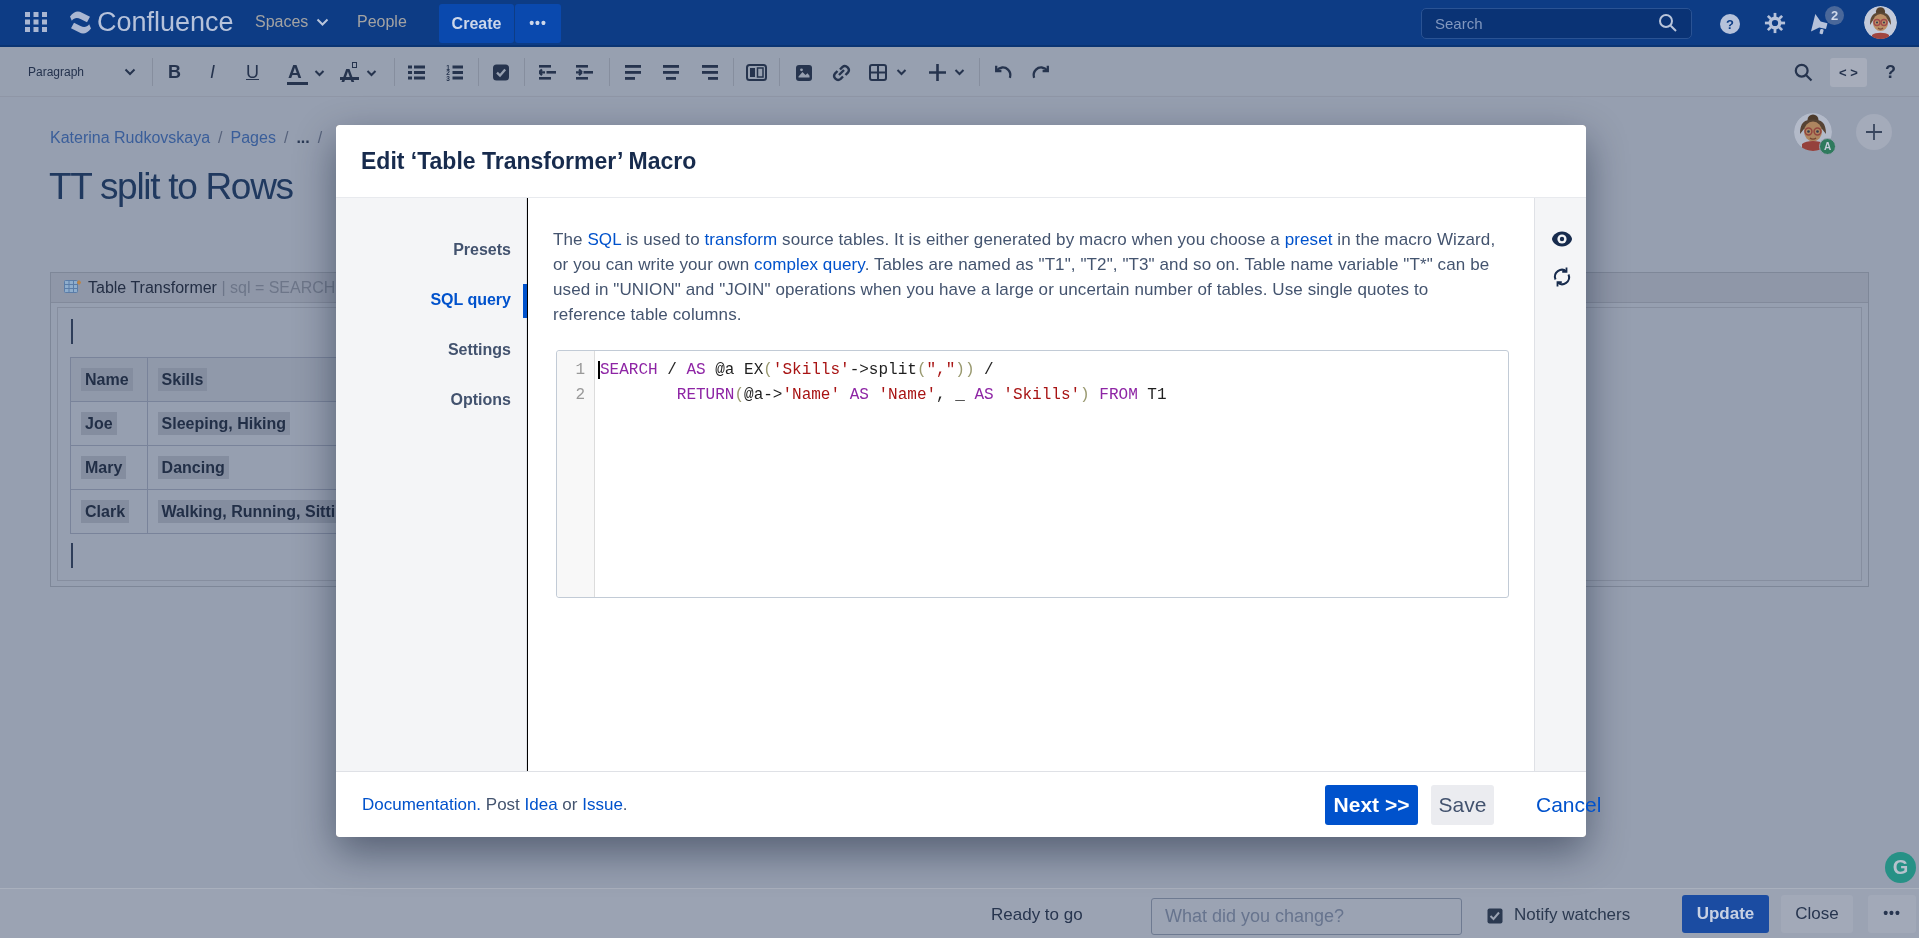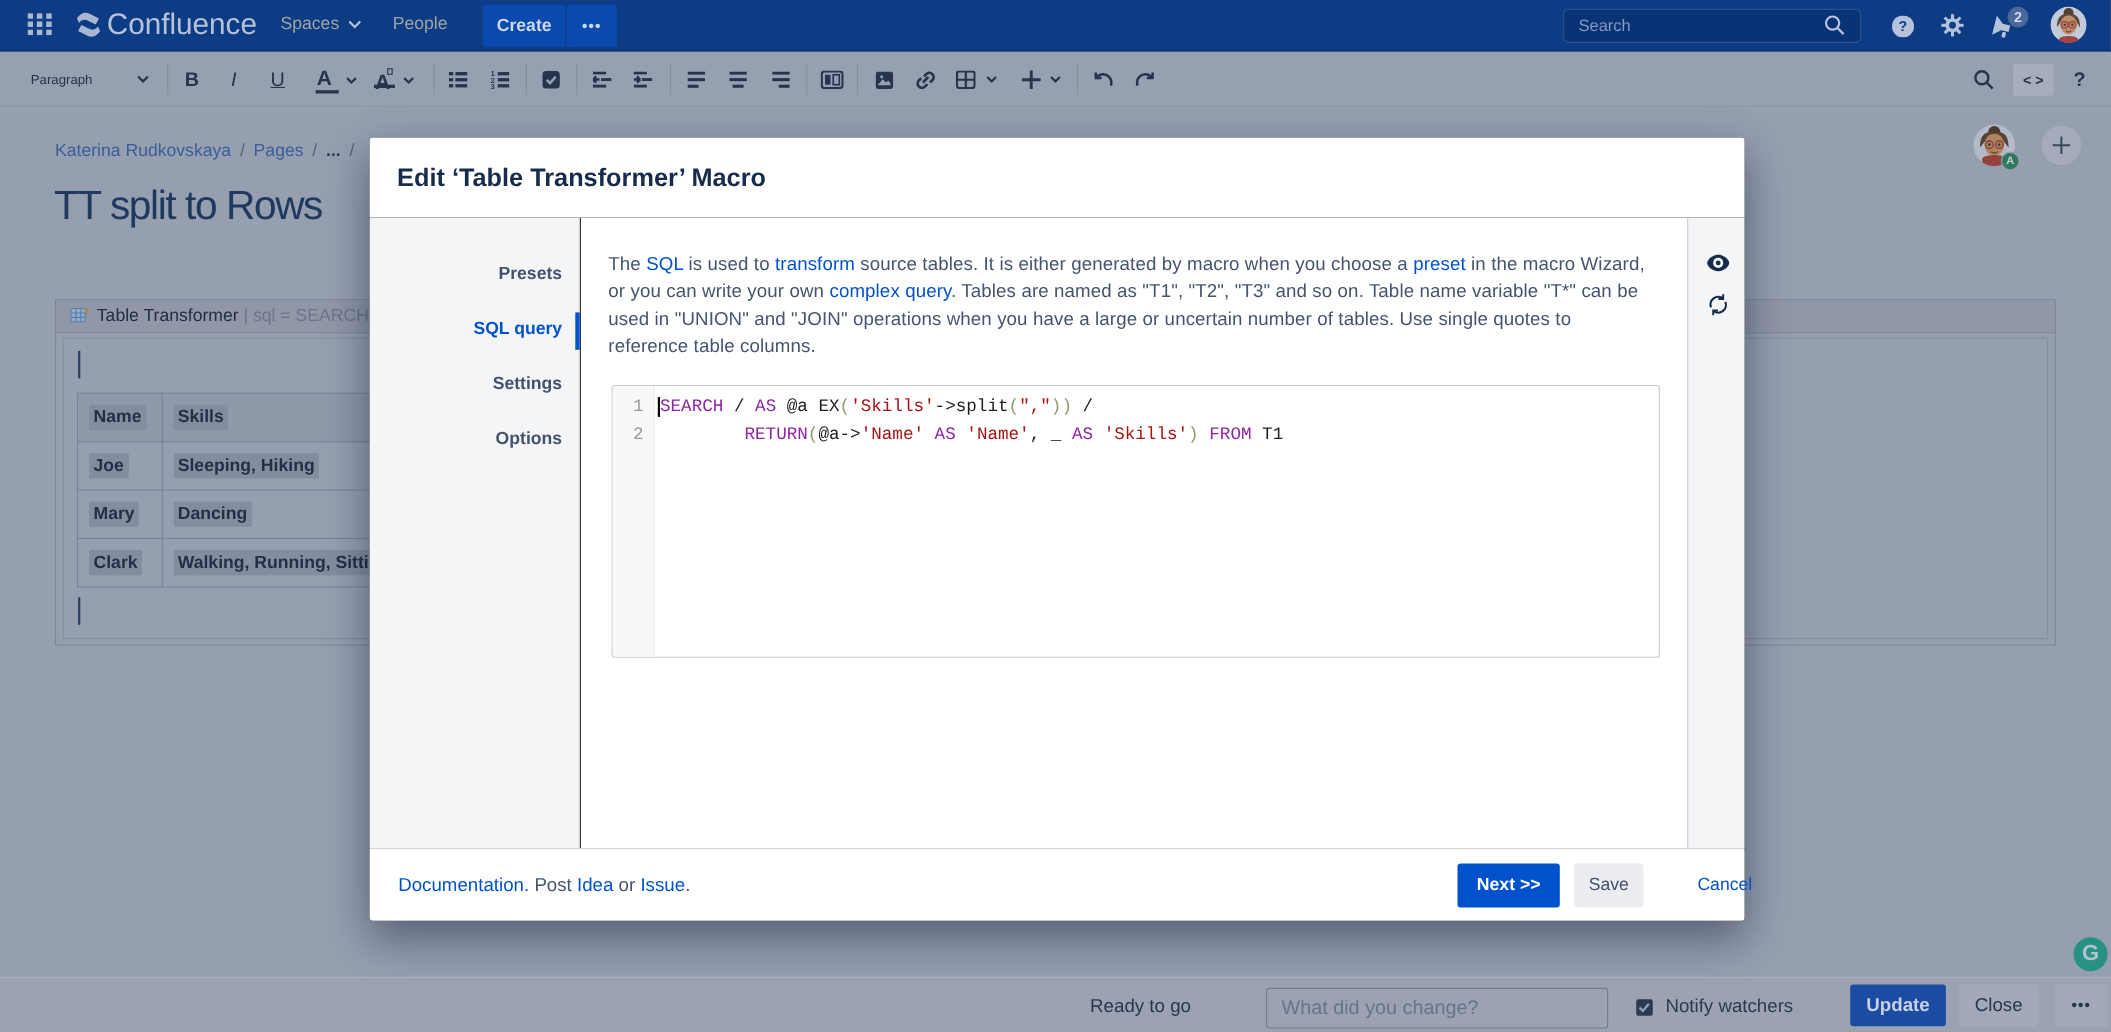--- a/index.html
+++ b/index.html
@@ -46,21 +46,21 @@
 #mstrip { position:absolute; right:0; top:0; width:52px; height:100%; background:#f4f5f7; border-left:1px solid #dfe1e6; }
 #mpara { position:absolute; left:25px; top:29px; width:960px; font-size:17px; letter-spacing:0.1px; line-height:25px; color:#44546f; }
 #mpara a { color:#0052cc; text-decoration:none; }
 #codebox { position:absolute; left:28px; top:152px; width:953px; height:248px; border:1px solid #c2cbd6; border-radius:3px; background:#fff; }
 #gutter { position:absolute; left:0; top:0; width:38px; height:100%; background:#f8f8f8; border-right:1px solid #dcdcdc; color:#999; font-family:"Liberation Mono", monospace; font-size:16px; line-height:25px; text-align:right; padding:7px 9px 0 0; border-radius:3px 0 0 3px; }
 #code { position:absolute; left:43px; top:7px; font-family:"Liberation Mono", monospace; font-size:16px; line-height:25px; color:#1f1f1f; white-space:pre; }
 #code .k { color:#8e25a5; } #code .s { color:#a81414; } #code .o { color:#99996f; }
 #mfoot { position:absolute; left:0; bottom:0; right:0; height:66px; background:#fff; border-top:1px solid #dfe1e6; border-radius:0 0 3px 3px; font-size:16px;text-decoration:underline; }
 #mfoot .links { position:absolute; left:26px; top:0; height:66px; line-height:66px; color:#44546f; font-size:17px; }
 #mfoot .links a { color:#0052cc; text-decoration:none; }
-.btn { display:inline-block; height:40px; line-height:40px; border-radius:3px; font-size:16px; text-align:center; }
+.btn { display:inline-block; height:40px; line-height:40px; border-radius:3px; font-size:21px; text-align:center; }
 #btnnext { position:absolute; left:989px; top:13px; width:93px; background:#0052cc; color:#fff; font-weight:bold; }
 #btnsave { position:absolute; left:1095px; top:13px; width:63px; background:#ebecf0; color:#42526e; }
 #btncancel { position:absolute; left:1200px; top:13px; width:64px; color:#0052cc; text-align:center; }
 #gram { position:absolute; left:1885px; top:852px; width:31px; height:31px; border-radius:50%; background:#279186; color:#b7c2cd; font-weight:bold; font-size:20px; text-align:center; line-height:30px; }
 </style>
 </head>
 <body>
 
 <div id="nav">
   <svg class="abs" style="left:25px;top:12px" width="23" height="20" viewBox="0 0 23 20" fill="#aab7d2">

